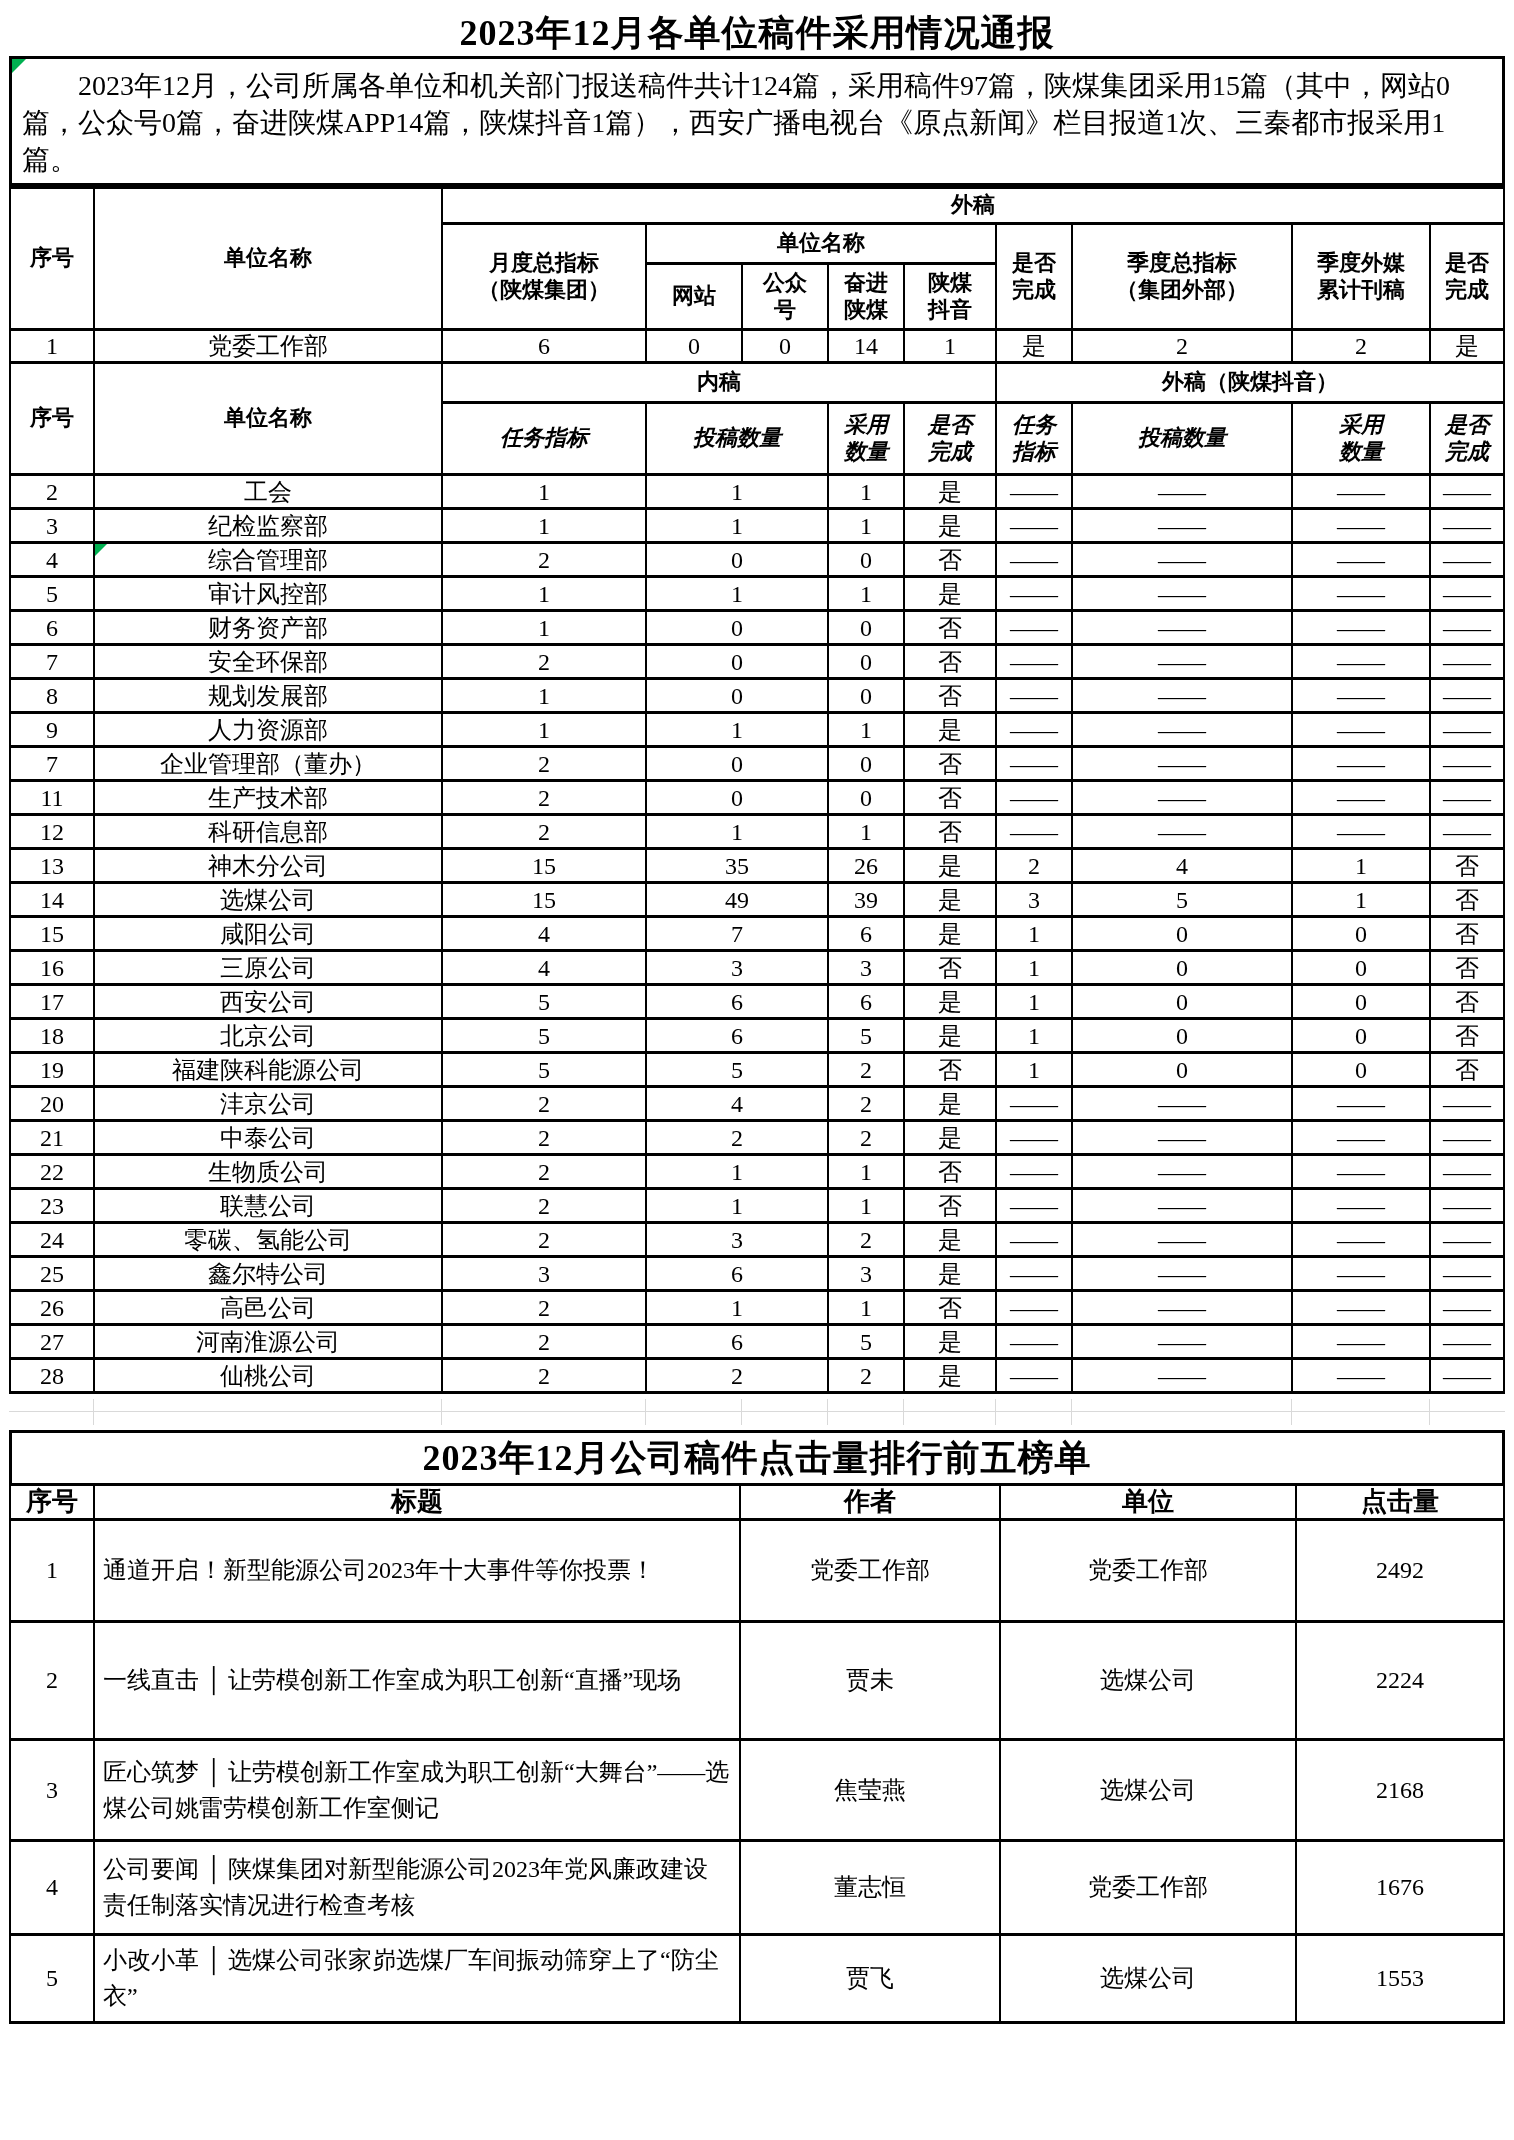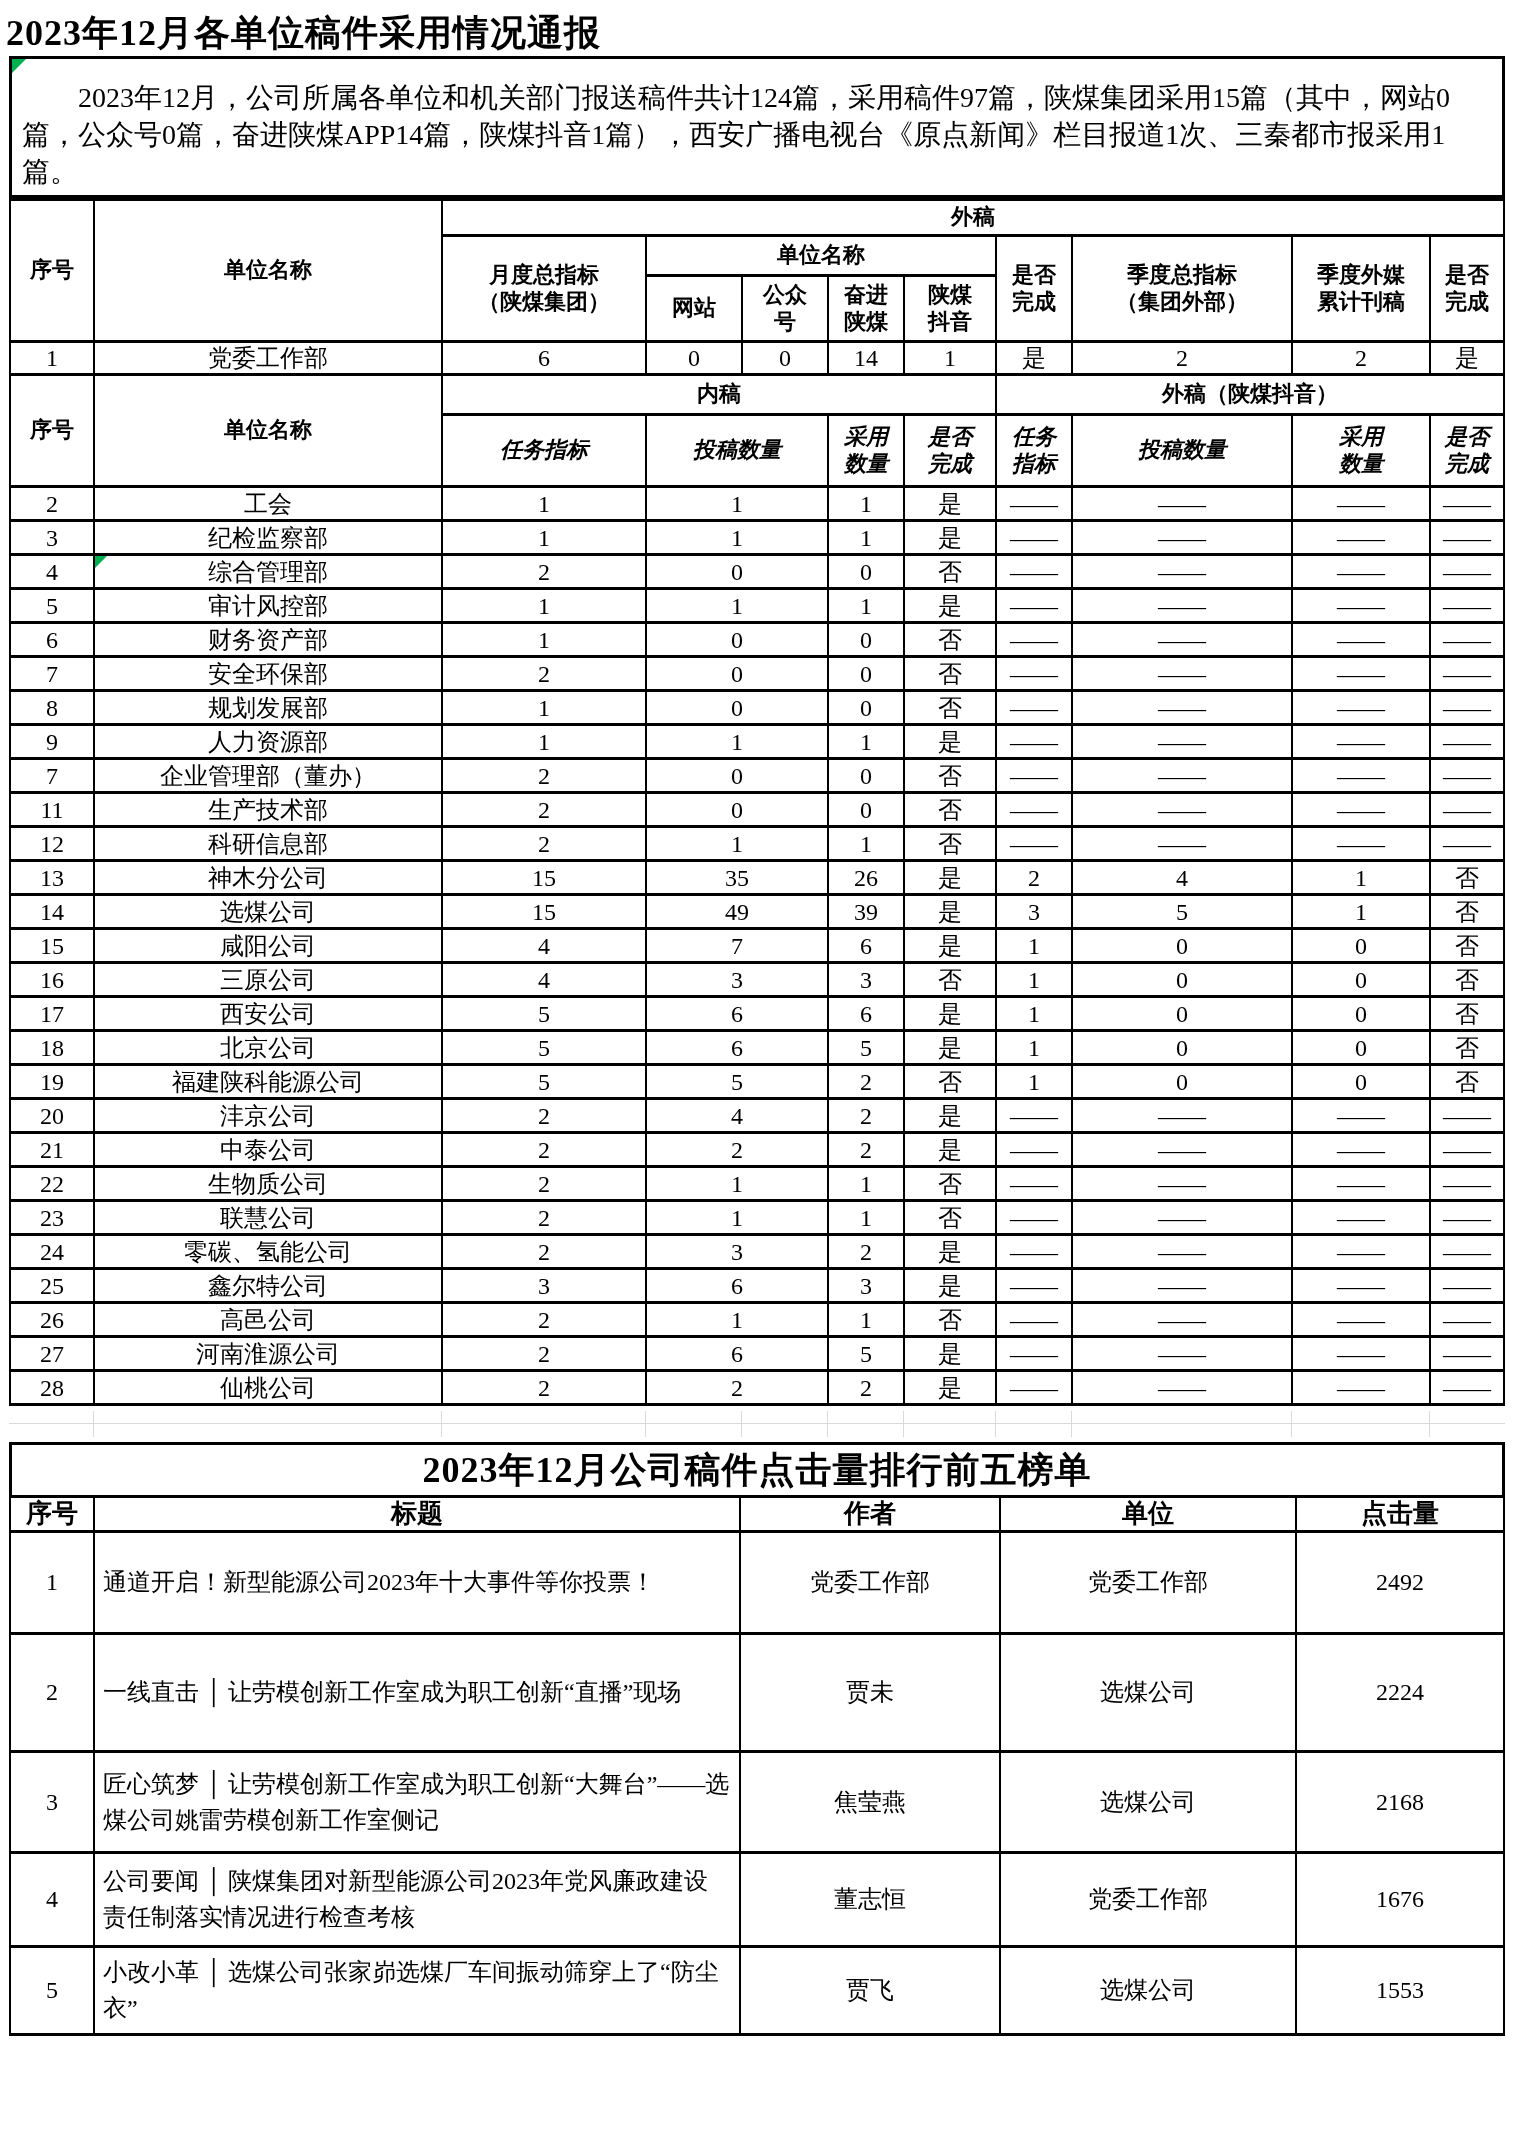--- a/index.html
+++ b/index.html
@@ -5,26 +5,26 @@
   html,body{margin:0;padding:0;background:#ffffff;}
   body{
     width:1514px;height:2140px;
     font-family:"Liberation Serif","DejaVu Serif",serif;
     color:#000;
   }
   .sheet{position:relative;width:1514px;height:2140px;overflow:hidden;background:#fff;}
 
   .main-title{
     margin-top:10px;height:46px;line-height:46px;
-    font-size:36px;font-weight:bold;letter-spacing:1px;margin-left:6px;
+    text-align:center;font-size:36px;font-weight:bold;letter-spacing:1px;
   }
 
   .intro-box{
     position:relative;margin:0 9px;border:3px solid #000;
-    padding:20px 12px 5px 10px;font-size:28px;line-height:37px;
+    padding:8px 12px 5px 10px;font-size:28px;line-height:37px;
   }
   .intro-box p{margin:0;text-indent:2em;}
 
   table{border-collapse:collapse;table-layout:fixed;margin:0 9px;width:1494px;}
   th,td{
     border:2px solid #000;border-top-width:3px;border-bottom-width:3px;
     text-align:center;vertical-align:middle;padding:0 2px;overflow:hidden;
   }
   th{font-weight:bold;font-size:22px;line-height:1.22;white-space:pre-line;}
   td{font-size:24px;line-height:1.25;}

